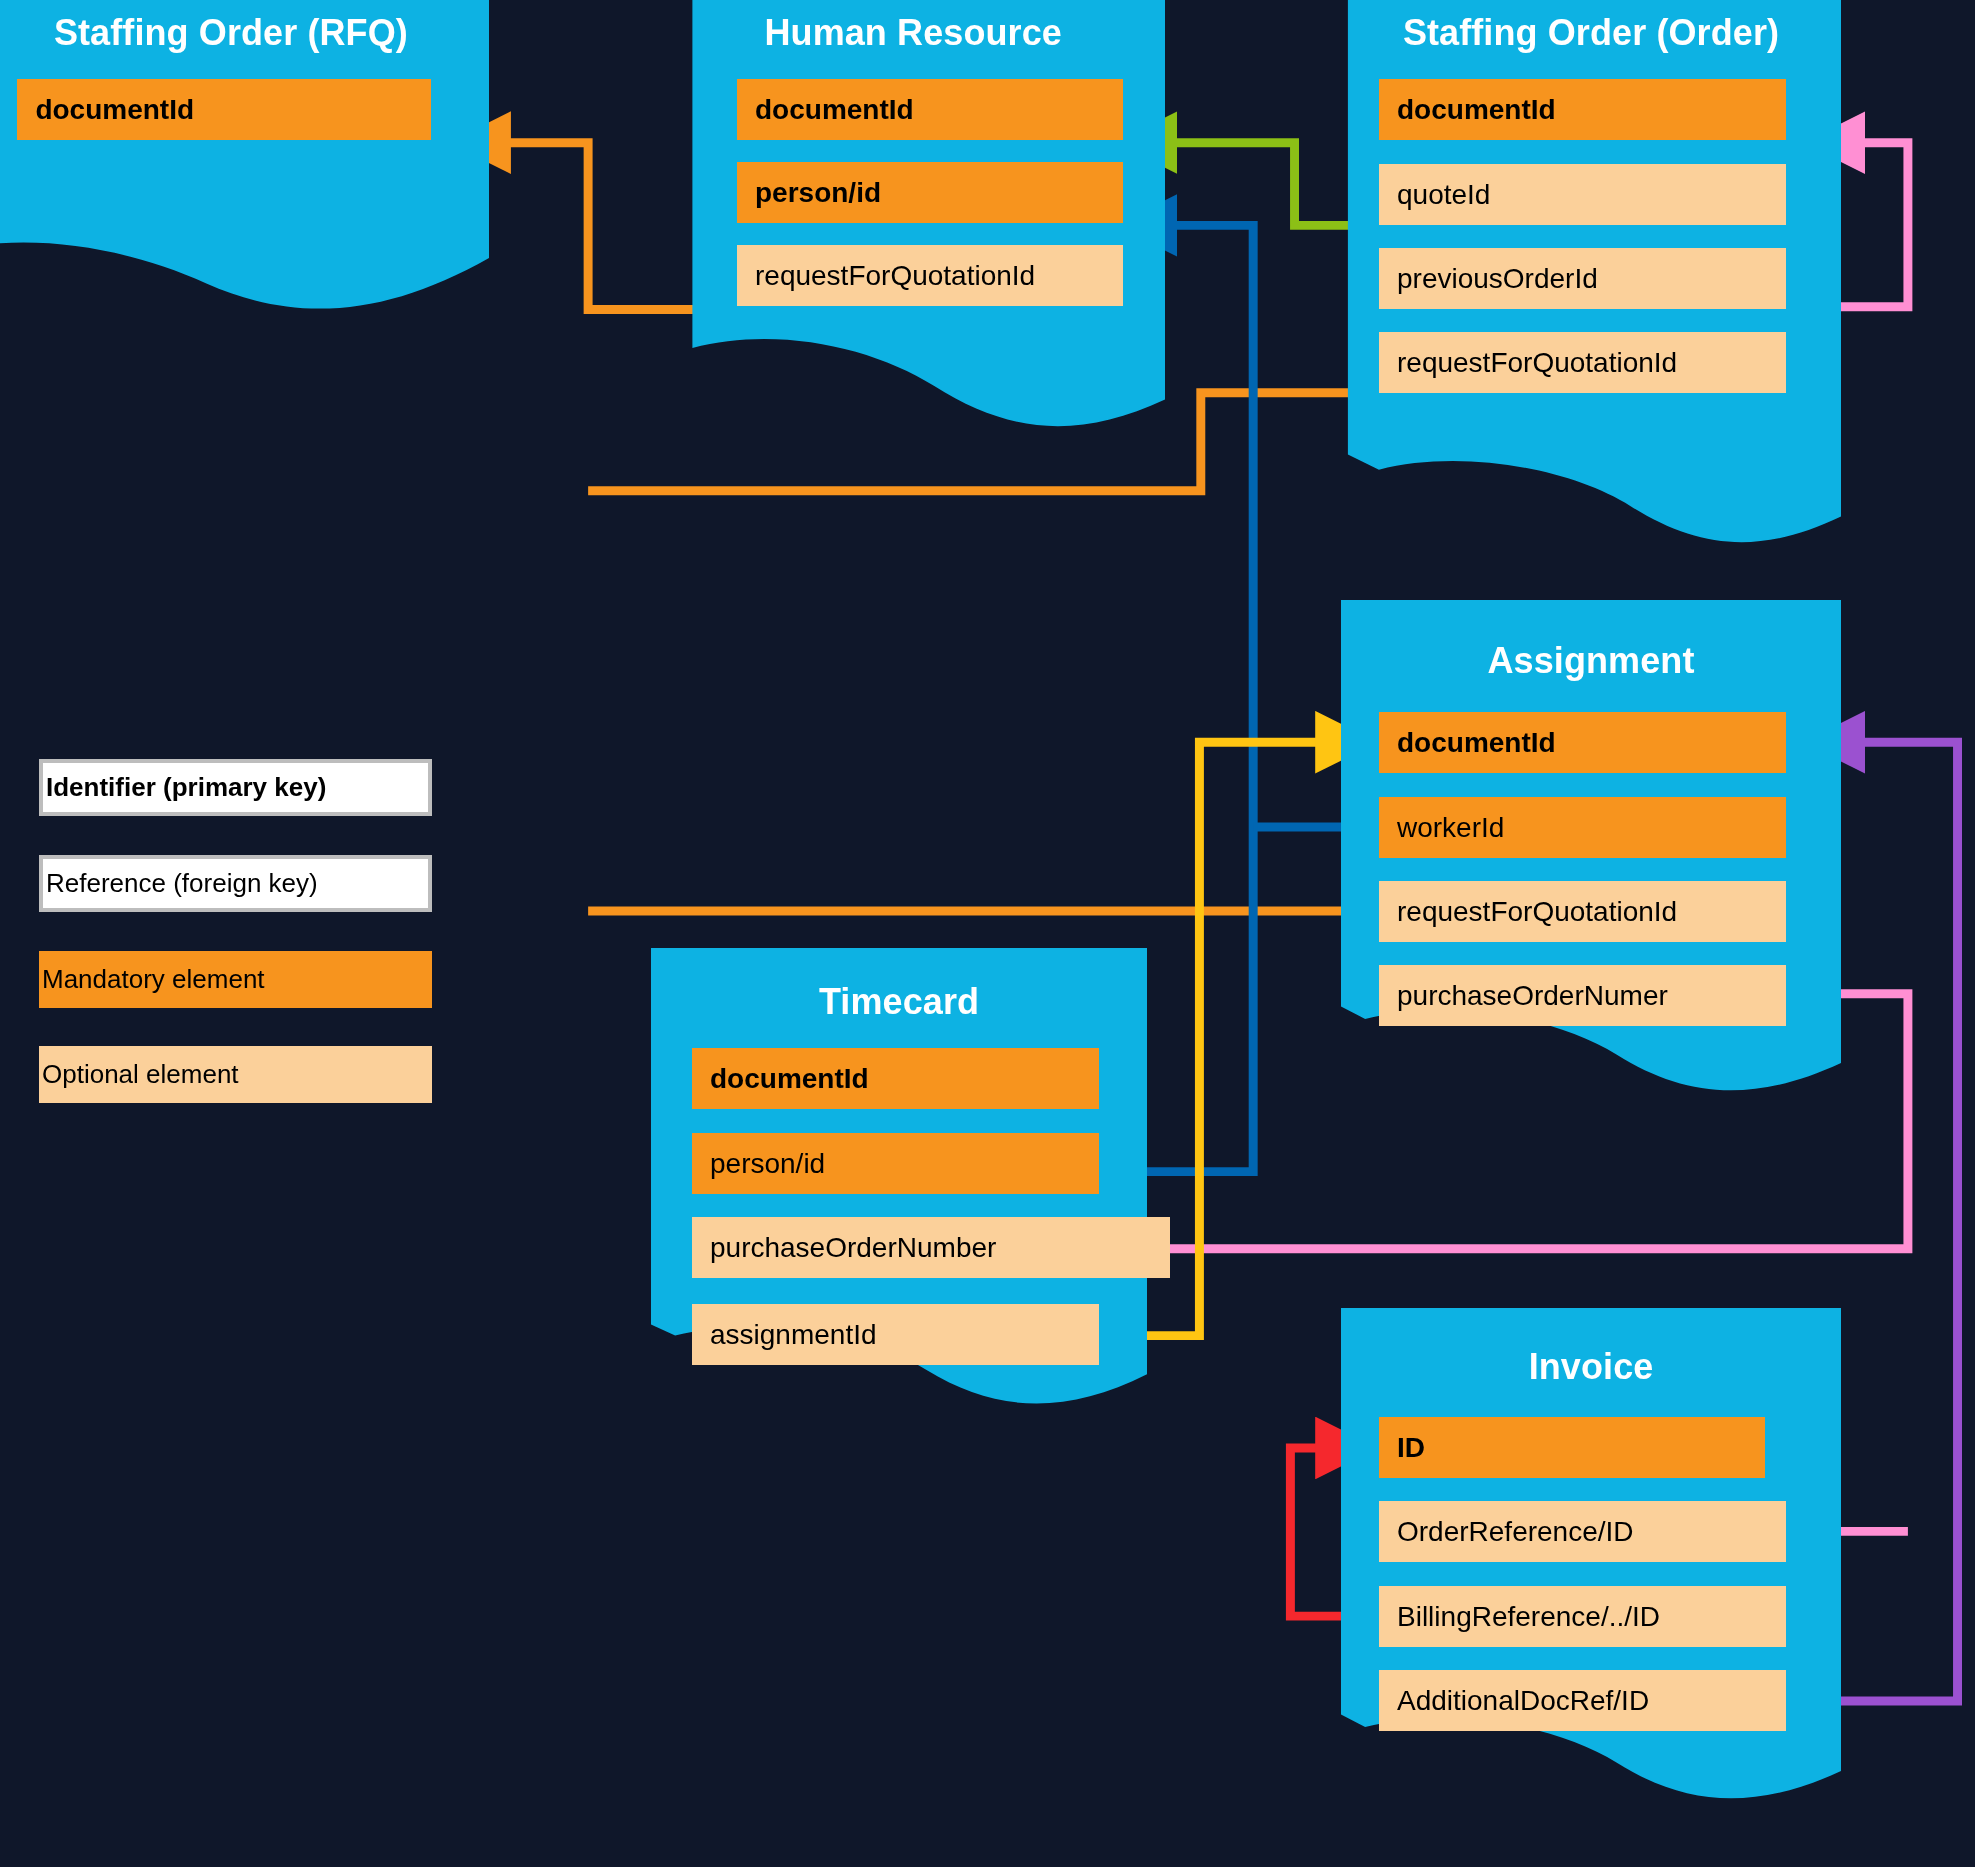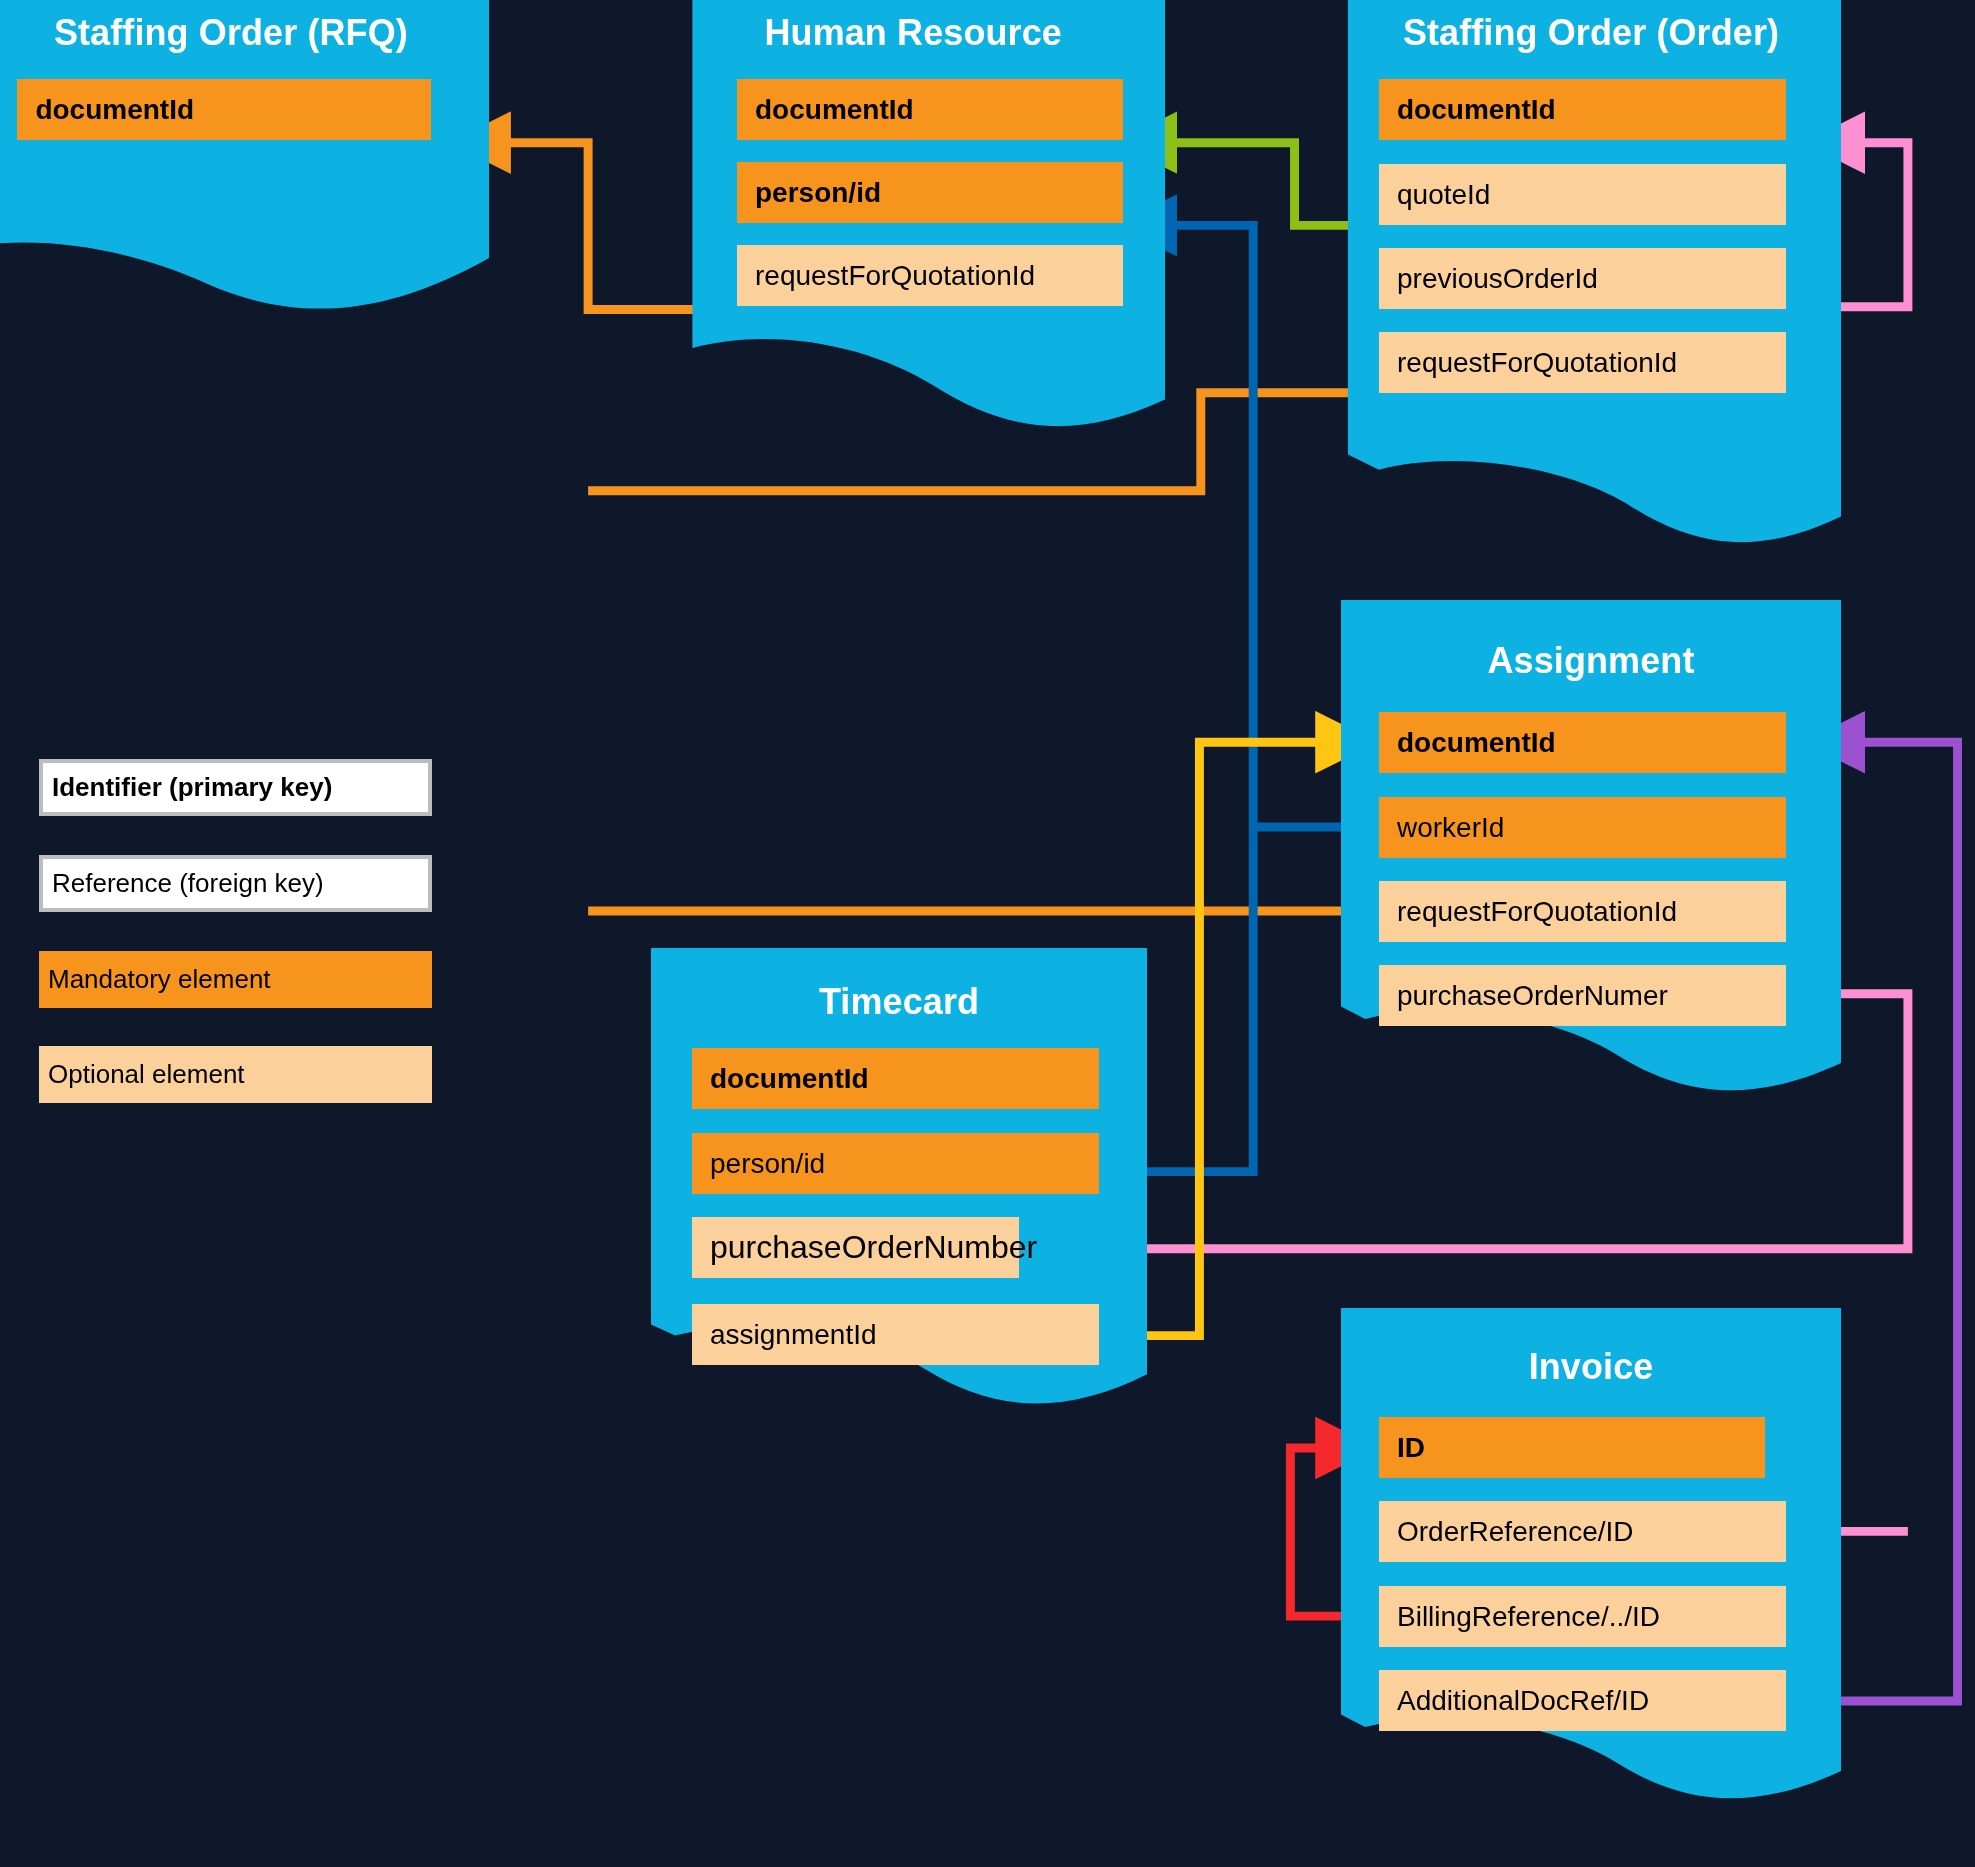--- a/index.html
+++ b/index.html
@@ -15,21 +15,21 @@
   }
   .field{
     position:absolute;display:flex;align-items:center;
     padding-left:18px;box-sizing:border-box;color:#000;
   }
   .field.mandatory{background:#f7941e;}
   .field.optional{background:#fbd09a;}
   .field.pk{font-weight:bold;}
 
   
-  .legend-item{position:absolute;display:flex;align-items:center;padding-left:9px;box-sizing:border-box;color:#000;text-align:center;}
+  .legend-item{position:absolute;display:flex;align-items:center;padding-left:3px;box-sizing:border-box;color:#000;text-align:center;}
   .legend-item.outline{background:#ffffff;border:4.1px solid #bdbdbd;}
   .legend-item.mandatory{background:#f7941e;}
   .legend-item.optional{background:#fbd09a;}
   .legend-item.bold{font-weight:bold;}
 
   
   .conn{position:absolute;left:0;top:0;width:1975px;height:1867px;pointer-events:none;}
 </style>
 </head>
 <body>
@@ -128,21 +128,21 @@
     <div class="field optional" style="left:38px;top:365px;width:407px;height:61px;font-size:28px;">purchaseOrderNumer</div>
   </div>
 
   <div class="card" style="left:651px;top:948px;width:496px;height:469px;">
     <svg viewBox="0 0 720 680" preserveAspectRatio="none" style="position:absolute;left:0;top:0;width:496px;height:469px;">
       <path d="M0,0 L720,0 L720,618 C600,678 500,673 400,612 C310,556 150,532 35,562 L0,546 Z" fill="#0db2e3"></path>
     </svg>
     <div class="card-title" style="top:33px;left:0;width:496px;font-size:36px;">Timecard</div>
     <div class="field mandatory pk" style="left:41px;top:100px;width:407px;height:61px;font-size:28px;">documentId</div>
     <div class="field mandatory" style="left:41px;top:185px;width:407px;height:61px;font-size:28px;">person/id</div>
-    <div class="field optional" style="left:41px;top:269px;width:327px;height:61px;font-size:32px;">purchaseOrderNumber</div>
+    <div class="field optional" style="left:41px;top:269px;width:478px;height:61px;font-size:28px;">purchaseOrderNumber</div>
     <div class="field optional" style="left:41px;top:356px;width:407px;height:61px;font-size:28px;">assignmentId</div>
   </div>
 
   <div class="card" style="left:1341px;top:1308px;width:500px;height:503px;">
     <svg viewBox="0 0 725 730" preserveAspectRatio="none" style="position:absolute;left:0;top:0;width:500px;height:503px;">
       <path d="M0,0 L725,0 L725,672 C600,730 500,723 400,660 C310,603 150,578 35,608 L0,590 Z" fill="#0db2e3"></path>
     </svg>
     <div class="card-title" style="top:38px;left:0;width:500px;font-size:36px;">Invoice</div>
     <div class="field mandatory pk" style="left:38px;top:109px;width:386px;height:61px;font-size:28px;">ID</div>
     <div class="field optional" style="left:38px;top:193px;width:407px;height:61px;font-size:28px;">OrderReference/ID</div>

